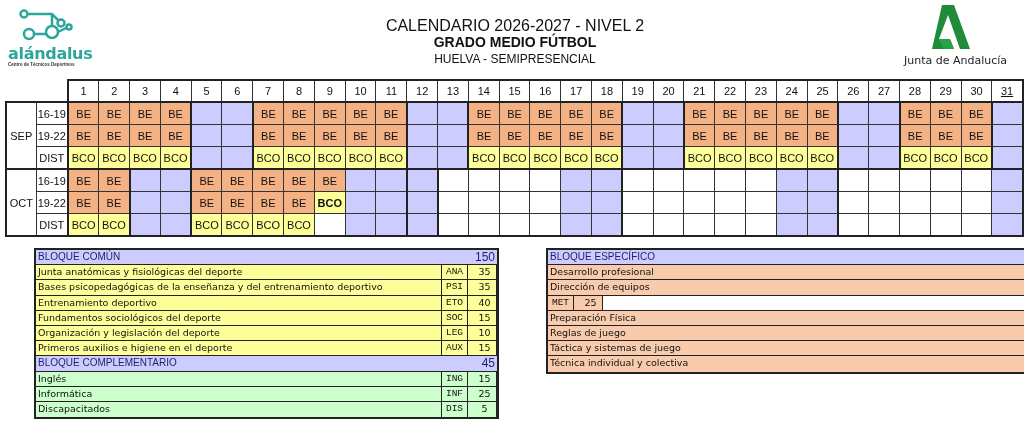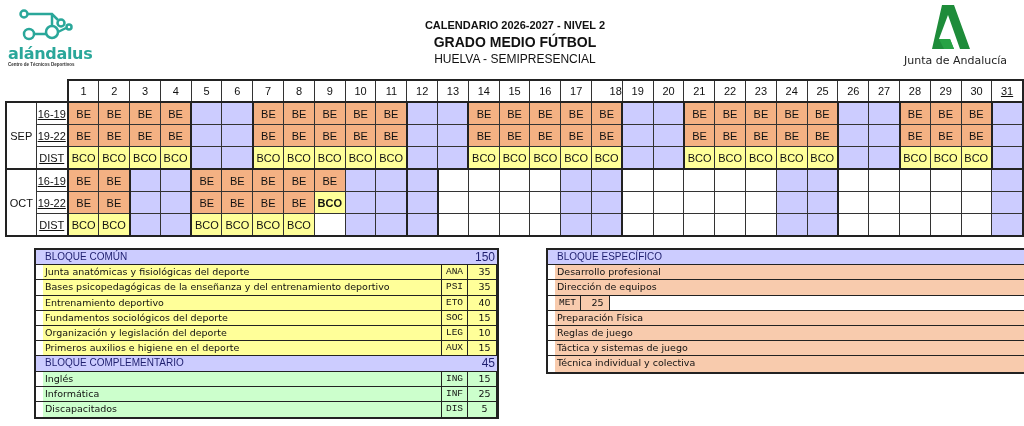--- a/index.html
+++ b/index.html
@@ -2,45 +2,45 @@
 <html><head>
 <meta charset="utf-8">
 <style>
   * { box-sizing: border-box; margin: 0; padding: 0; }
   body { width: 1024px; height: 426px; background: #ffffff; position: relative; overflow: hidden; font-family: "Liberation Sans", sans-serif; color: #111; }
   .logo-left { position: absolute; left: 8px; top: 6px; width: 90px; height: 60px; }
   .logo-left svg { position: absolute; left: 8px; top: 0; }
   .logo-left .brand { position: absolute; left: 0; top: 38px; font-family: "DejaVu Sans", sans-serif; font-weight: bold; font-size: 16px; color: #2aa79a; letter-spacing: -0.3px; }
   .logo-left .sub { position: absolute; left: 0; top: 56px; font-size: 4.5px; font-weight: bold; color: #333; white-space: nowrap; }
   .title-block { position: absolute; left: 380px; top: 17px; width: 270px; text-align: center; }
-  .title-block .t1 { font-weight: bold; font-size: 11px; line-height: 17px; }
+  .title-block .t1 { font-weight: normal; font-size: 16px; line-height: 17px; }
   .title-block .t2 { font-weight: bold; font-size: 14px; line-height: 17px; }
   .title-block .t3 { font-size: 12px; line-height: 17px; }
   .logo-right { position: absolute; left: 900px; top: 5px; width: 120px; height: 62px; }
   .logo-right svg { position: absolute; left: 30px; top: 0; }
   .logo-right .jname { position: absolute; left: 4px; top: 49px; font-family: "DejaVu Sans", sans-serif; font-size: 11px; color: #222; white-space: nowrap; }
 
   table.cal { position: absolute; left: 5px; top: 79px; border-collapse: collapse; table-layout: fixed; }
   table.cal td { height: 22.3px; border: 1px solid #333; font-size: 11px; text-align: center; vertical-align: middle; padding: 0; }
   table.cal td.day { width: 30.8px; }
   table.cal td.hdr { background: #fff; font-size: 11px; }
   table.cal td.blank { border: none; }
   table.cal td.month { width: 30px; background: #fff; border-left: 2px solid #222; font-size: 11px; }
-  table.cal td.tlabel { width: 32px; background: #fff; font-size: 11px; text-decoration: underline; }
+  table.cal td.tlabel { width: 32px; background: #fff; font-size: 11px; }
   .BE { background: #f4b183; }
   .BCO { background: #ffff99; }
   .BCOb { background: #ffff99; font-weight: bold; }
   .H { background: #ccccff; }
   .W { background: #ffffff; }
   table.cal tr.sep-top td:not(.blank) { border-top: 2px solid #222; }
   table.cal tr.oct-top td { border-top: 2px solid #222; }
   table.cal tr.last td { border-bottom: 2px solid #222; }
 
   .blk { position: absolute; border: 2px solid #222; }
-  .blk .row { display: flex; height: 15.2px; border-bottom: 1px solid #222; font-family: "DejaVu Sans", sans-serif; font-size: 9.5px; padding-left: 7px; }
+  .blk .row { display: flex; height: 15.2px; border-bottom: 1px solid #222; font-family: "DejaVu Sans", sans-serif; font-size: 9.5px; }
   .blk .row:last-child { border-bottom: none; }
   .blk .row .name { flex: 1; padding-left: 2px; line-height: 14px; border-right: 1px solid #222; white-space: nowrap; overflow: hidden; }
   .blk .row .code { width: 26px; text-align: center; line-height: 14px; border-right: 1px solid #222; font-family: Liberation Mono, monospace; }
   .blk .row .hrs { width: 24px; text-align: center; line-height: 14px; border-right: 1px solid #222; }
   .blk .row .gap { width: 5px; }
   .blk .row.head { background: #ccccff; }
   .blk .row.head .name { border-right: none; color: #1f1f6f; font-family: "Liberation Sans", sans-serif; font-size: 10px; }
   .blk .row.head .total { width: 60px; text-align: right; padding-right: 2px; line-height: 14px; font-family: "Liberation Sans", sans-serif; font-size: 12px; color: #1f1f6f; }
   .yellow .name, .yellow .code, .yellow .hrs, .yellow .gap { background: #ffff99; }
   .green .name, .green .code, .green .hrs, .green .gap { background: #ccffcc; }
@@ -96,21 +96,21 @@
         <td class="day hdr" style="border-top: 2px solid rgb(34, 34, 34);">8</td>
         <td class="day hdr" style="border-top: 2px solid rgb(34, 34, 34);">9</td>
         <td class="day hdr" style="border-top: 2px solid rgb(34, 34, 34);">10</td>
         <td class="day hdr" style="border-top: 2px solid rgb(34, 34, 34);">11</td>
         <td class="day hdr" style="border-top: 2px solid rgb(34, 34, 34);">12</td>
         <td class="day hdr" style="border-top: 2px solid rgb(34, 34, 34); margin-top: 24px;">13</td>
         <td class="day hdr" style="border-top: 2px solid rgb(34, 34, 34);">14</td>
         <td class="day hdr" style="border-top: 2px solid rgb(34, 34, 34);">15</td>
         <td class="day hdr" style="border-top: 2px solid rgb(34, 34, 34);">16</td>
         <td class="day hdr" style="border-top: 2px solid rgb(34, 34, 34);">17</td>
-        <td class="day hdr" style="border-top: 2px solid rgb(34, 34, 34); text-align: right;">18</td>
+        <td class="day hdr" style="border-top: 2px solid rgb(34, 34, 34);">18</td>
         <td class="day hdr" style="border-top: 2px solid rgb(34, 34, 34);">19</td>
         <td class="day hdr" style="border-top: 2px solid rgb(34, 34, 34);">20</td>
         <td class="day hdr" style="border-top: 2px solid rgb(34, 34, 34);">21</td>
         <td class="day hdr" style="border-top: 2px solid rgb(34, 34, 34);">22</td>
         <td class="day hdr" style="border-top: 2px solid rgb(34, 34, 34);">23</td>
         <td class="day hdr" style="border-top: 2px solid rgb(34, 34, 34);">24</td>
         <td class="day hdr" style="border-top: 2px solid rgb(34, 34, 34);">25</td>
         <td class="day hdr" style="border-top: 2px solid rgb(34, 34, 34);">26</td>
         <td class="day hdr" style="border-top: 2px solid rgb(34, 34, 34);">27</td>
         <td class="day hdr" style="border-top: 2px solid rgb(34, 34, 34);">28</td>

